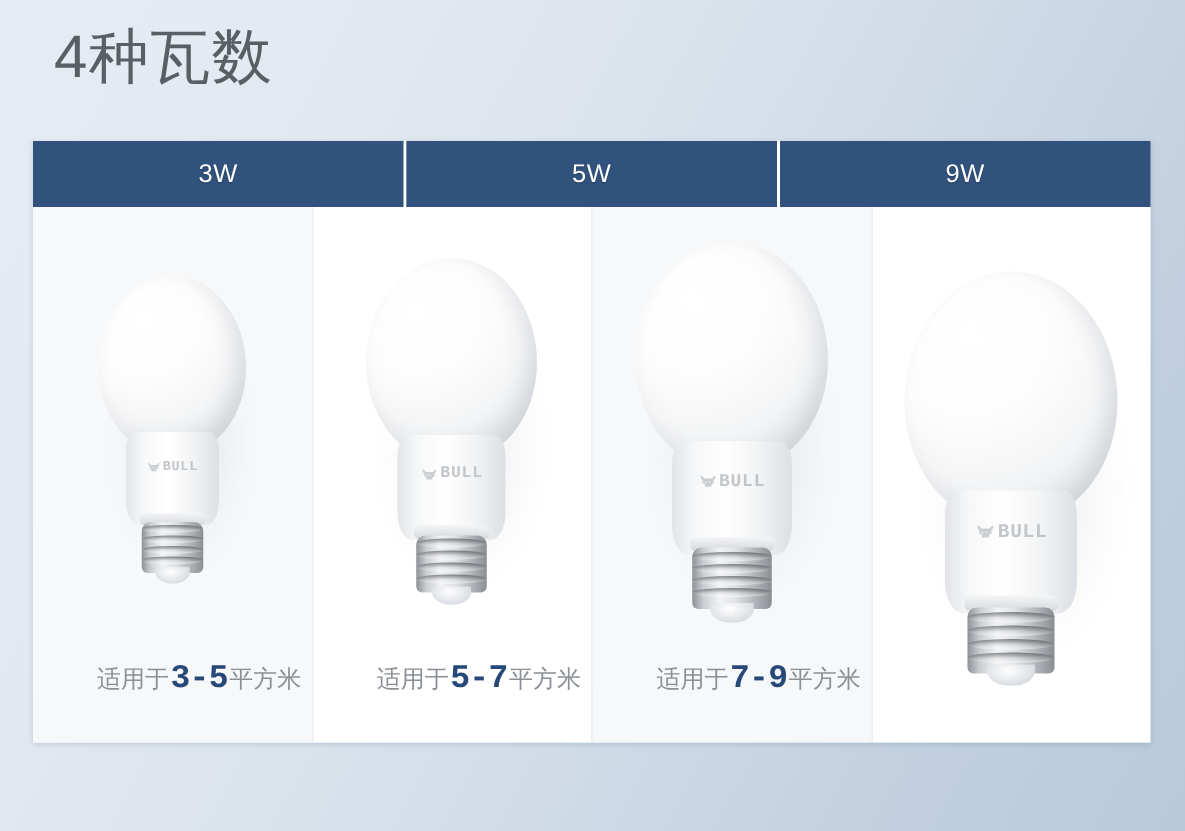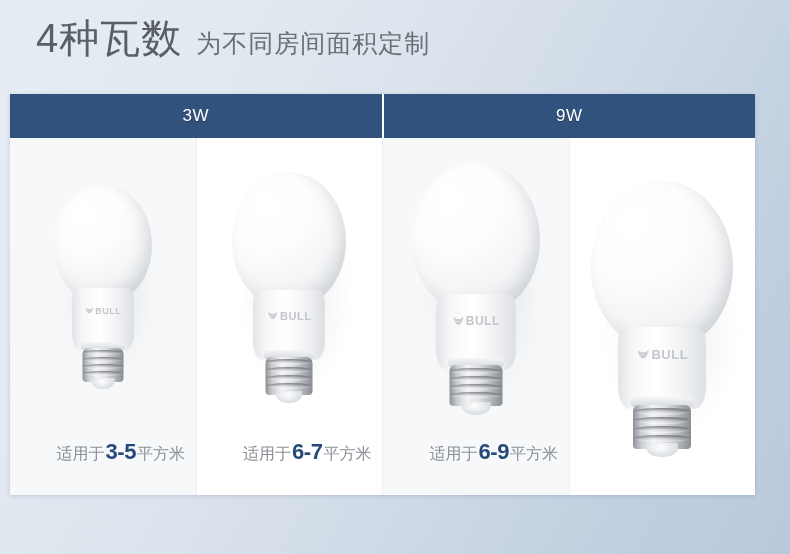--- a/index.html
+++ b/index.html
@@ -20,35 +20,35 @@
   .heading .big{
     font-size:40px;line-height:1;color:#5a5f66;
     font-weight:300;letter-spacing:1px;
   }
   .heading .small{
     font-size:25px;line-height:1;color:#6a7077;
     font-weight:300;letter-spacing:1px;margin-left:14px;
   }
   
   .table{
-    position:absolute;left:10px;top:94px;
+    position:absolute;left:22px;top:94px;
     width:745px;height:401px;
     display:flex;flex-direction:column;
     box-shadow:0 1px 4px rgba(60,80,110,.20);
   }
   .thead{display:flex;height:44px;}
   .th{
     flex:1 1 0;background:#31527d;color:#ffffff;
     display:flex;align-items:center;justify-content:center;
     font-size:17px;letter-spacing:.5px;
     text-shadow:0 1px 1px rgba(0,0,0,.30);
     border-right:2px solid #ffffff;box-sizing:border-box;
   }
   .th:last-child{border-right:none;}
-  .tbody{display:flex;flex:1 1 auto;}
+  .tbody{display:flex;flex:1 1 auto;font-family:Liberation Mono, monospace;}
   .cell{
     flex:1 1 0;position:relative;
     display:flex;flex-direction:column;align-items:center;
     border-right:1px solid #eceef0;box-sizing:border-box;
     overflow:hidden;
   }
   .cell:last-child{border-right:none;}
   .cell.tint{background:#f7f8f9;}
   .cell.plain{background:#ffffff;}
 
@@ -120,27 +120,27 @@
     letter-spacing:-.5px;padding:0 1px;
   }
 </style>
 </head>
 <body>
 
 <div id="page">
 
   <div class="heading">
     <span class="big">4种瓦数</span>
-    <span class="small">为不同房间面积定制</span>
   </div>
 
   <div class="table">
 
     <div class="thead">
       <div class="th">3W</div>
+      <div class="th">5W</div>
       <div class="th">9W</div>
     </div>
 
     <div class="tbody">
 
       <div class="cell tint">
         <div class="bulbwrap">
           <div class="bulb" style="width:98px;height:206px;">
             <div class="shadow"></div>
             <div class="globe" style="height:118px;"></div>
@@ -190,21 +190,21 @@
             <div class="base" style="top:185px;width:47px;height:38px;">
               <div class="thread" style="top:2px;height:6px;"></div>
               <div class="thread" style="top:10px;height:6px;"></div>
               <div class="thread" style="top:18px;height:6px;"></div>
               <div class="thread" style="top:26px;height:6px;"></div>
             </div>
             <div class="tip" style="top:219px;width:26px;height:12px;"></div>
           </div>
         </div>
         <div class="caption">
-          <span>适用于</span><span class="num">6-7</span><span>平方米</span>
+          <span>适用于</span><span class="num">5-7</span><span>平方米</span>
         </div>
       </div>
 
       <div class="cell tint">
         <div class="bulbwrap">
           <div class="bulb" style="width:128px;height:250px;">
             <div class="shadow"></div>
             <div class="globe" style="height:150px;"></div>
             <div class="neck" style="top:132px;width:80px;height:76px;"></div>
             <div class="logo" style="top:152px;font-size:12px;">
@@ -221,21 +221,21 @@
             <div class="base" style="top:203px;width:53px;height:41px;">
               <div class="thread" style="top:3px;height:6px;"></div>
               <div class="thread" style="top:11px;height:6px;"></div>
               <div class="thread" style="top:19px;height:6px;"></div>
               <div class="thread" style="top:27px;height:6px;"></div>
             </div>
             <div class="tip" style="top:240px;width:29px;height:13px;"></div>
           </div>
         </div>
         <div class="caption">
-          <span>适用于</span><span class="num">6-9</span><span>平方米</span>
+          <span>适用于</span><span class="num">7-9</span><span>平方米</span>
         </div>
       </div>
 
       <div class="cell plain">
         <div class="bulbwrap">
           <div class="bulb" style="width:142px;height:268px;">
             <div class="shadow"></div>
             <div class="globe" style="height:166px;"></div>
             <div class="neck" style="top:146px;width:88px;height:82px;"></div>
             <div class="logo" style="top:166px;font-size:13px;">

